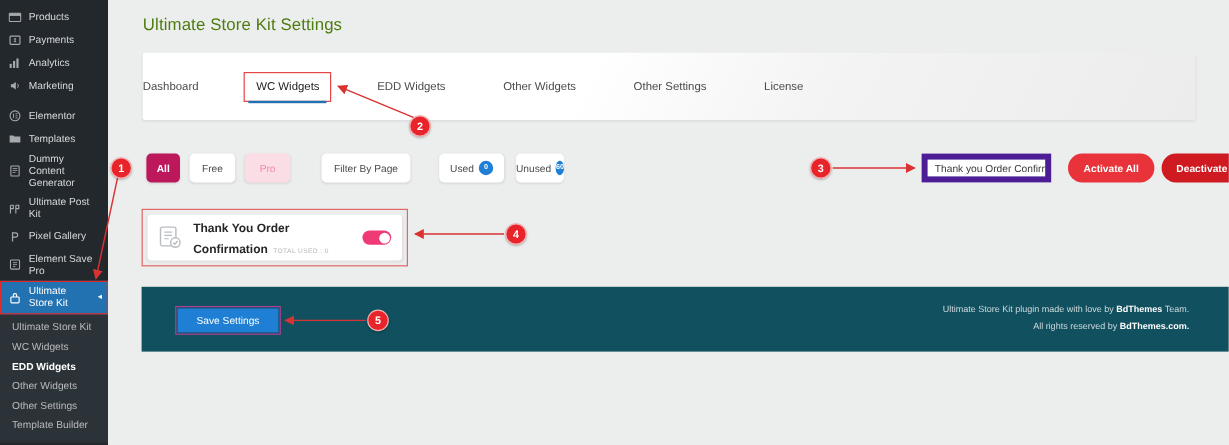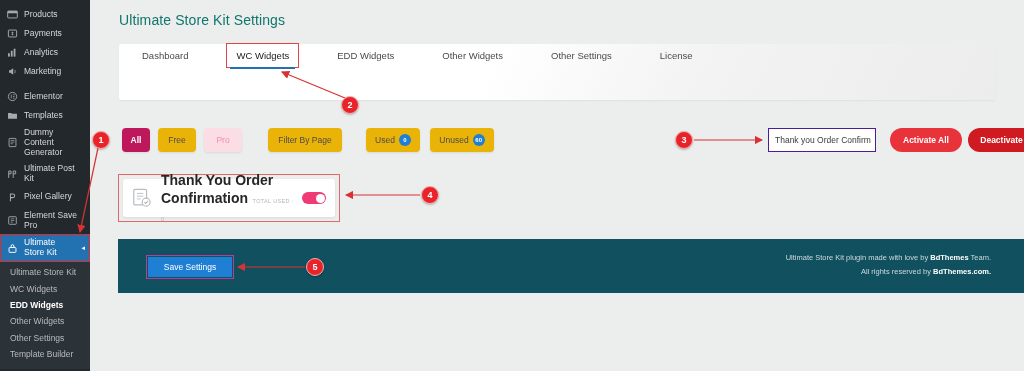--- a/index.html
+++ b/index.html
@@ -58,35 +58,34 @@
   .submenu-item.current { color: #fff; font-weight: bold; }
 
   
   .main {
     position: absolute; left: 90px; top: 0;
     width: 934px; height: 371px;
     background: #eceded;
   }
   .page-title {
     font-size: 14px;
-    color: #0f766e;
+    color: #4d7c0f;
     font-weight: 400;
     padding: 12px 0 0 29px;
     letter-spacing: .1px;
   }
 
   
   .tabs-panel {
     position: absolute; left: 29px; top: 44px;
     width: 877px; height: 56px;
     background: linear-gradient(118deg, #ffffff 0%, #ffffff 42%, #f3f3f3 66%, #ececec 100%);
     border-radius: 2px;
     box-shadow: 0 1px 2px rgba(0,0,0,.06);
-    display: flex; align-items: flex-start;
-    padding-left: 23px;
+    display: flex; align-items: center;
   }
   .tab {
     font-size: 9.5px;
     color: #4a4a4a;
     padding: 6px 0;
     margin-right: 48px;
     position: relative;
     white-space: nowrap;
   }
   .tab.sel {
@@ -104,45 +103,45 @@
 
   
   .filter-row {
     position: absolute; left: 118px; top: 128px;
     width: 906px; height: 30px;
   }
   .pill {
     position: absolute; top: 0;
     height: 24px;
     border-radius: 4px;
-    background: #eab308;
+    background: #ffffff;
     display: flex; align-items: center; justify-content: center;
     font-size: 8.5px;
     color: #4b4b4b;
     box-shadow: 0 1px 2px rgba(0,0,0,.09);
     padding: 0 9px;
     white-space: nowrap;
   }
   .pill.all { left: 4px; width: 28px; background: #be185d; color: #fff; font-weight: bold; }
   .pill.free { left: 40px; width: 38px; }
   .pill.pro { left: 86px; width: 38px; background: #fbdde6; color: #f38bab; }
   .pill.filterpage { left: 150px; width: 74px; }
   .pill.used { left: 248px; width: 54px; gap: 4px; }
-  .pill.unused { left: 312px; width: 64px; gap: 4px; }
+  .pill.unused { left: 312px; width: 40px; gap: 4px; }
   .badge {
     display: inline-flex; align-items: center; justify-content: center;
     width: 12px; height: 12px; border-radius: 50%;
     background: #1e7fd4; color: #fff;
     font-size: 6px; font-weight: bold;
   }
   .search-box {
     position: absolute; left: 650px; top: 0;
     width: 108px; height: 24px;
     background: #fff;
-    border: 1px solid #4c1d95;
+    border: 5px solid #4c1d95;
     font-size: 8.5px;
     color: #3a3a3a;
     display: flex; align-items: center;
     padding-left: 6px;
     overflow: hidden; white-space: nowrap;
   }
   .btn-activate, .btn-deactivate {
     position: absolute; top: 0;
     height: 24px;
     border-radius: 12px;
@@ -167,21 +166,21 @@
     width: 100%; height: 100%;
     background: #fff;
     border-radius: 3px;
     box-shadow: 0 1px 3px rgba(0,0,0,.08);
     display: flex; align-items: center;
     padding: 0 9px 0 8px;
     gap: 8px;
   }
   .card-icon { width: 22px; height: 22px; flex: 0 0 22px; color: #b9bcc0; }
   .card-texts { flex: 1 1 auto; min-width: 0; }
-  .card-title { font-size: 14px; color: #262626; font-weight: 600; line-height: 1.2; }
+  .card-title { font-size: 10px; color: #262626; font-weight: 600; line-height: 1.2; }
   .card-sub { font-size: 5.5px; color: #b3b6ba; letter-spacing: .35px; margin-top: 2px; }
   .toggle {
     width: 24px; height: 12px; border-radius: 7px;
     background: #ef3a75;
     position: relative; flex: 0 0 24px;
   }
   .toggle .knob {
     position: absolute; right: 1.5px; top: 1.5px;
     width: 9px; height: 9px; border-radius: 50%;
     background: #fff;

